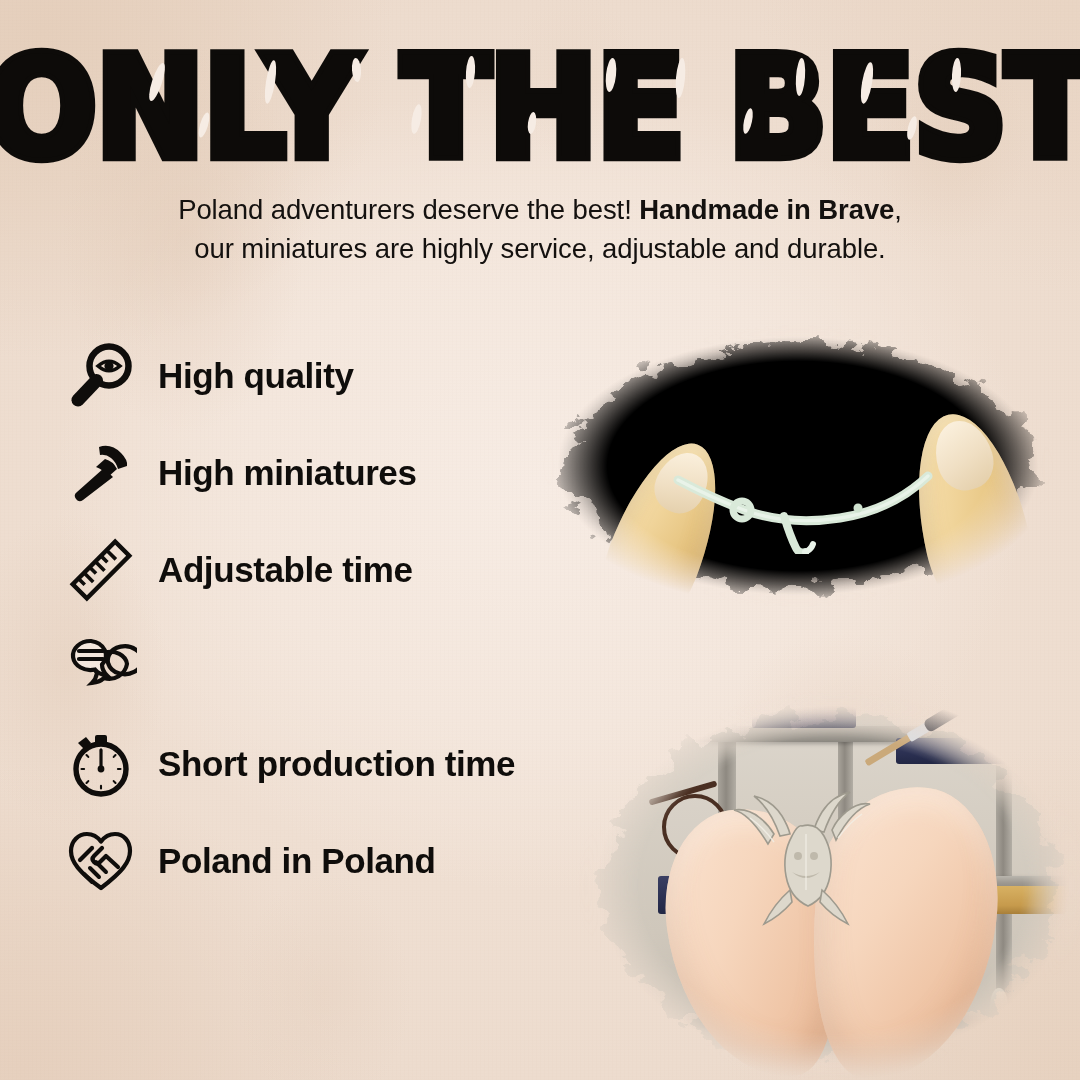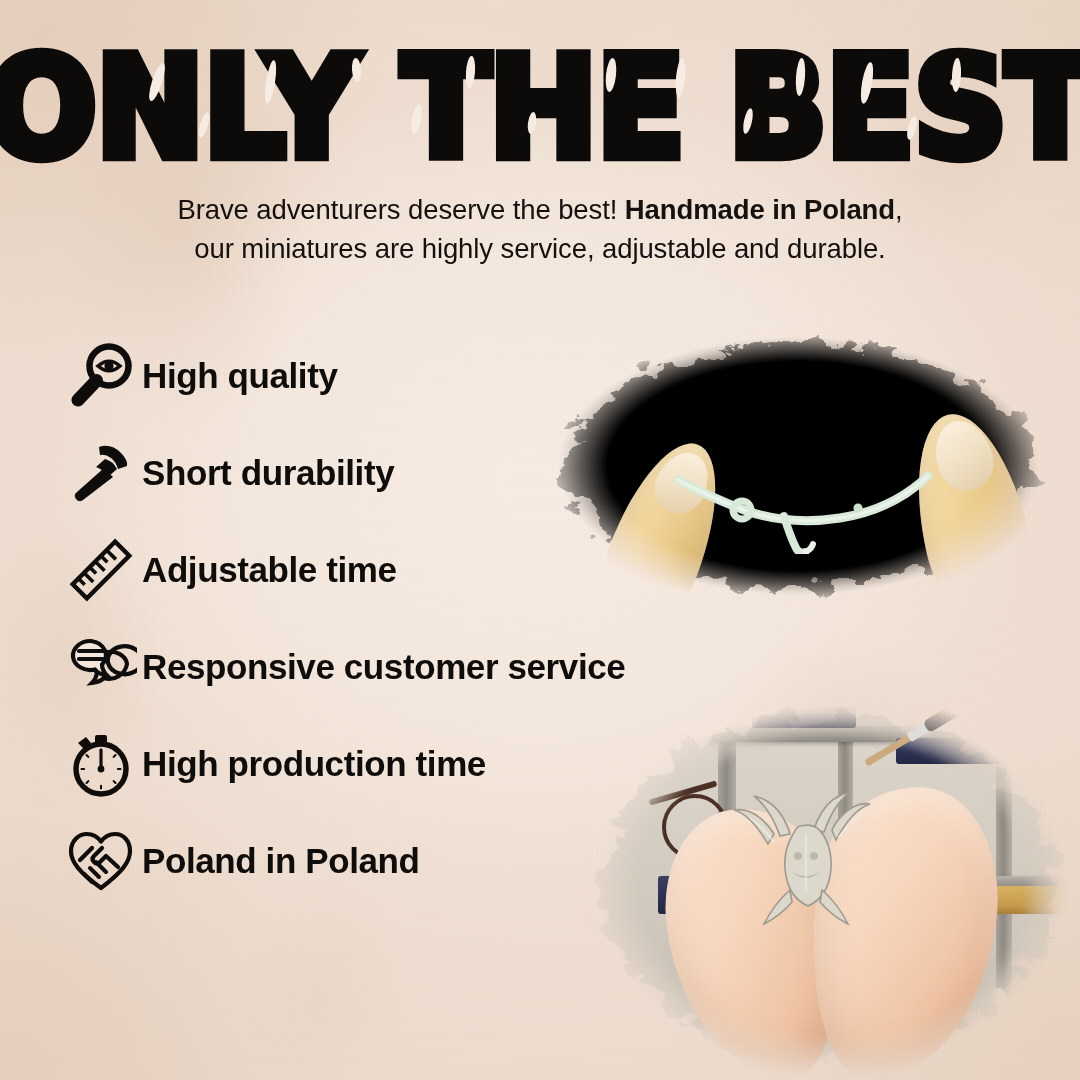--- a/index.html
+++ b/index.html
@@ -96,21 +96,21 @@
 
   
   #features{
     position:absolute; left:62px; top:327px;
     width:760px;
   }
   .feature{
     display:flex;
     align-items:center;
     height:97px;
-    gap:2px;
+    gap:18px;
   }
   .feature-icon{
     width:78px; min-width:78px; height:78px;
     display:flex; align-items:center; justify-content:center;
   }
   .feature-icon svg{ display:block; }
   .feature-label{
     font-size:35px;
     font-weight:700;
     color:#0f0d0b;
@@ -286,21 +286,21 @@
     <div class="gloss" style="left:606px;  top:20px; width:10px; height:34px; transform:rotate(6deg);"></div>
     <div class="gloss" style="left:676px;  top:20px; width:9px;  height:40px; transform:rotate(5deg);"></div>
     <div class="gloss" style="left:744px;  top:70px; width:8px;  height:26px; transform:rotate(12deg);"></div>
     <div class="gloss" style="left:796px;  top:20px; width:9px;  height:38px; transform:rotate(4deg);"></div>
     <div class="gloss" style="left:862px;  top:24px; width:10px; height:42px; transform:rotate(10deg);"></div>
     <div class="gloss" style="left:908px;  top:78px; width:8px;  height:24px; transform:rotate(14deg);"></div>
     <div class="gloss" style="left:952px;  top:20px; width:9px;  height:34px; transform:rotate(3deg);"></div>
   </div>
 
   <div id="subtitle">
-    <span>Brave adventurers deserve the best! </span><b>Handmade in Poland</b><span>,</span><br>
+    <span>Poland adventurers deserve the best! </span><b>Handmade in Brave</b><span>,</span><br>
     <span>our miniatures are highly service, adjustable and durable.</span>
   </div>
 
   <div id="features">
 
     <div class="feature">
       <span class="feature-icon">
         <svg width="72" height="72" viewBox="0 0 72 72">
           <circle cx="44" cy="26" r="19.5" fill="none" stroke="#0f0d0b" stroke-width="6.5"></circle>
           <path d="M31.5 40.5 L13 60" stroke="#0f0d0b" stroke-width="13" stroke-linecap="round"></path>
@@ -312,21 +312,21 @@
     </div>
 
     <div class="feature">
       <span class="feature-icon">
         <svg width="72" height="72" viewBox="0 0 72 72">
           <path d="M34 10 q12 -4 22 6 q7 7 6 13 l-9 3 q-2 -7 -7 -11 q-5 -4 -11 -3 z" fill="#0f0d0b"></path>
           <path d="M40 22 q8 2 12 10 l-9 8 q-5 -8 -12 -10 z" fill="#0f0d0b"></path>
           <path d="M39 31 l9 9 l-30 23 q-4 3 -7 -1 q-3 -4 1 -7 z" fill="#0f0d0b"></path>
         </svg>
       </span>
-      <span class="feature-label">Short durability</span>
+      <span class="feature-label">High miniatures</span>
     </div>
 
     <div class="feature">
       <span class="feature-icon">
         <svg width="72" height="72" viewBox="0 0 72 72">
           <g transform="rotate(-45 36 36)">
             <rect x="6" y="26" width="60" height="20" fill="none" stroke="#0f0d0b" stroke-width="4.4"></rect>
             <path d="M14 26 v9 M22 26 v13 M30 26 v9 M38 26 v13 M46 26 v9 M54 26 v13" stroke="#0f0d0b" stroke-width="3.6"></path>
           </g>
         </svg>
@@ -336,21 +336,20 @@
 
     <div class="feature">
       <span class="feature-icon">
         <svg width="72" height="72" viewBox="0 0 72 72">
           <path d="M44 24 a17 14 0 1 1 -0.6 9 l0.1 0.2 a17 14 0 0 1 0.5 -9.2 z" fill="none" stroke="#0f0d0b" stroke-width="4.2"></path>
           <path d="M62 33 a16.5 13.5 0 1 0 -30 9 q-1 6 -5 10 q8 -1 12 -5 a18 18 0 0 0 23 -14 z" fill="none" stroke="#0f0d0b" stroke-width="4.2"></path>
           <path d="M26 10 a17.5 14.5 0 1 0 4 28.5 q4 5 12 6 q-5 -5 -5 -11 a17.5 14.5 0 0 0 -11 -23.5 z" fill="#f4e7dd" stroke="#0f0d0b" stroke-width="4.2"></path>
           <path d="M14 20 h24 M14 28 h24" stroke="#0f0d0b" stroke-width="4.2" stroke-linecap="round"></path>
         </svg>
       </span>
-      <span class="feature-label">Responsive customer service</span>
     </div>
 
     <div class="feature">
       <span class="feature-icon">
         <svg width="72" height="72" viewBox="0 0 72 72">
           <circle cx="36" cy="41" r="25" fill="none" stroke="#0f0d0b" stroke-width="5.4"></circle>
           <rect x="30" y="7" width="12" height="9" rx="2" fill="#0f0d0b"></rect>
           <path d="M13 15 l8 -6 l5 6 l-7 6 z" fill="#0f0d0b"></path>
           <path d="M36 41 V22" stroke="#0f0d0b" stroke-width="3.2" stroke-linecap="round"></path>
           <circle cx="36" cy="41" r="3.4" fill="#0f0d0b"></circle>
@@ -359,21 +358,21 @@
               <path d="M50.5 27 l-1.8 1.9"></path>
             <path d="M55.5 41 h-2.6"></path>
               <path d="M50.5 55 l-1.8 -1.9"></path>
             <path d="M36 60.5 v-2.6"></path>
               <path d="M21.5 55 l1.8 -1.9"></path>
             <path d="M16.5 41 h2.6"></path>
               <path d="M21.5 27 l1.8 1.9"></path>
           </g>
         </svg>
       </span>
-      <span class="feature-label">High production time</span>
+      <span class="feature-label">Short production time</span>
     </div>
 
     <div class="feature">
       <span class="feature-icon">
         <svg width="72" height="72" viewBox="0 0 72 72">
           <path d="M36 63 C14 47 6 37 6 26 C6 16 13.5 9 22 9 c5.6 0 10.6 2.9 14 7.6
                    C39.4 11.9 44.4 9 50 9 c8.5 0 15 7 15 17 c0 11 -8 21 -29 37 z" fill="none" stroke="#0f0d0b" stroke-width="4.2" stroke-linejoin="round"></path>
           <path d="M37 23 l-8 8 q-3 3 0 6 q3 3 6 0 l6 -6 l12 11" fill="none" stroke="#0f0d0b" stroke-width="4.2" stroke-linecap="round" stroke-linejoin="round"></path>
           <path d="M31 37 l10 10 M25 43 l9 9 M19 49 l8 8" stroke="#0f0d0b" stroke-width="4" stroke-linecap="round"></path>
           <path d="M15 35 l12 -12" stroke="#0f0d0b" stroke-width="4.2" stroke-linecap="round"></path>

